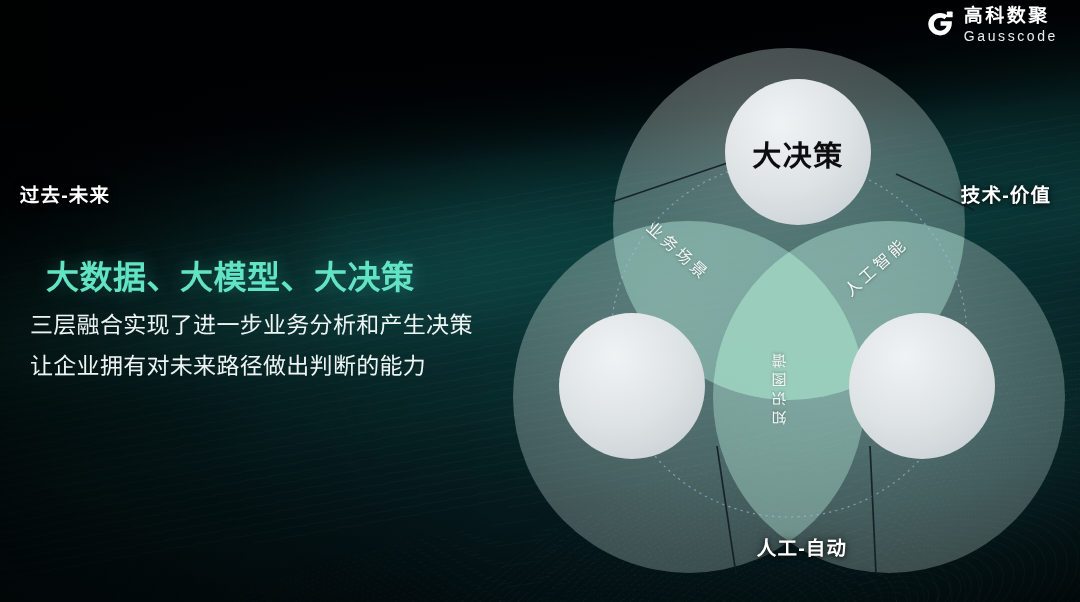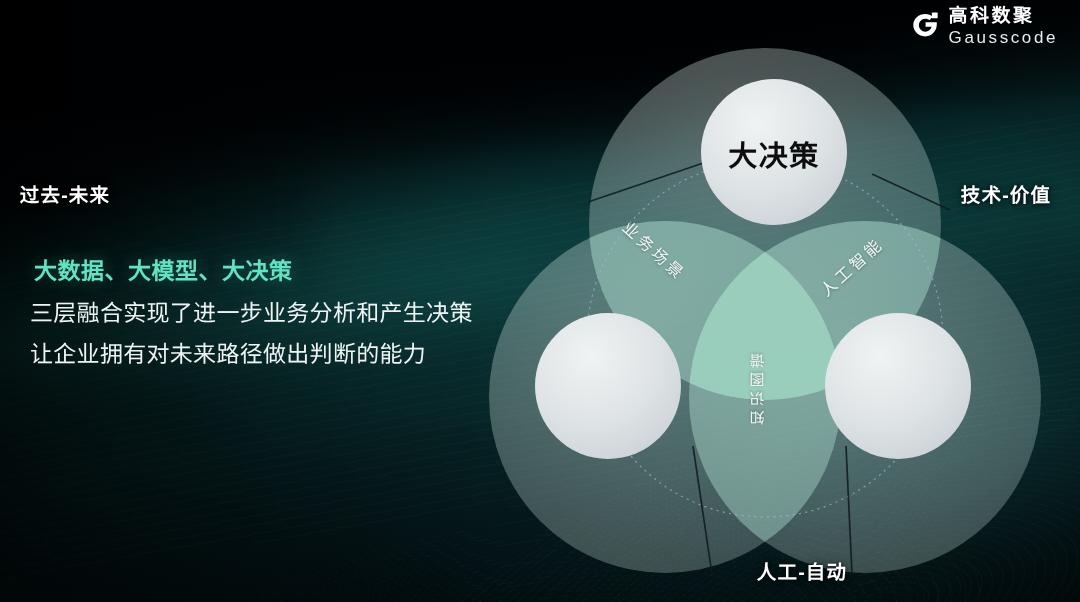--- a/index.html
+++ b/index.html
@@ -117,25 +117,25 @@
   }
 
   
   .left-block {
     position: absolute;
     left: 30px;
     top: 258px;
     width: 460px;
   }
   .headline {
-    font-size: 23px;
+    font-size: 33px;
     font-weight: 700;
     letter-spacing: 0.5px;
     color: #61e3c4;
-    margin: 0 0 16px 4px;
+    margin: 0 0 16px 16px;
     line-height: 1.2;
     text-shadow: 0 0 18px rgba(70,220,190,0.30);
     white-space: nowrap;
   }
   .subline {
     font-size: 23px;
     font-weight: 400;
     color: #eef4f4;
     line-height: 1.0;
     margin: 0 0 18px 0;
@@ -153,31 +153,32 @@
     align-items: center;
     gap: 9px;
   }
   .logo-mark { width: 30px; height: 30px; display:block; flex: 0 0 auto; }
   .logo-text { display: flex; flex-direction: column; line-height: 1; }
   .logo-cn {
     font-size: 19px; font-weight: 700; color: #ffffff;
     letter-spacing: 2.5px;
   }
   .logo-en {
-    font-size: 17px; font-weight: 400; color: #e8eef0;
+    font-size: 14px; font-weight: 400; color: #e8eef0;
     letter-spacing: 2.6px; margin-top: 4px;
   }
 
   
   .venn {
     position: absolute;
-    left: 480px;
+    left: 504px;
     top: 14px;
     width: 570px;
     height: 575px;
+    font-family: Liberation Mono, monospace;
   }
   .venn-svg { position: absolute; inset: 0; width: 100%; height: 100%; }
 
   .node-label {
     position: absolute;
     transform: translate(-50%, -50%);
     color: #0b0d0e;
     font-size: 29px;
     font-weight: 700;
     letter-spacing: 1.5px;
@@ -213,21 +214,21 @@
     font-weight: 700;
     letter-spacing: 1.2px;
     white-space: nowrap;
     text-shadow: 0 1px 4px rgba(0,0,0,0.75), 0 0 10px rgba(0,0,0,0.5);
     transform: translate(-50%, -50%);
     pointer-events: none;
     text-align: right;
   }
   #ax-left   { left: 65px;  top: 193px; }
   #ax-right  { left: 1006px; top: 193px; }
-  #ax-bottom { left: 802px; top: 546px; margin-top: 24px; }
+  #ax-bottom { left: 802px; top: 546px; }
 </style>
 </head>
 <body>
 
 <div id="slide">
 
   <div class="bg-base"></div>
   <div class="bg-band"></div>
   <div class="bg-band2"></div>
   <div class="bg-streaks"></div>

